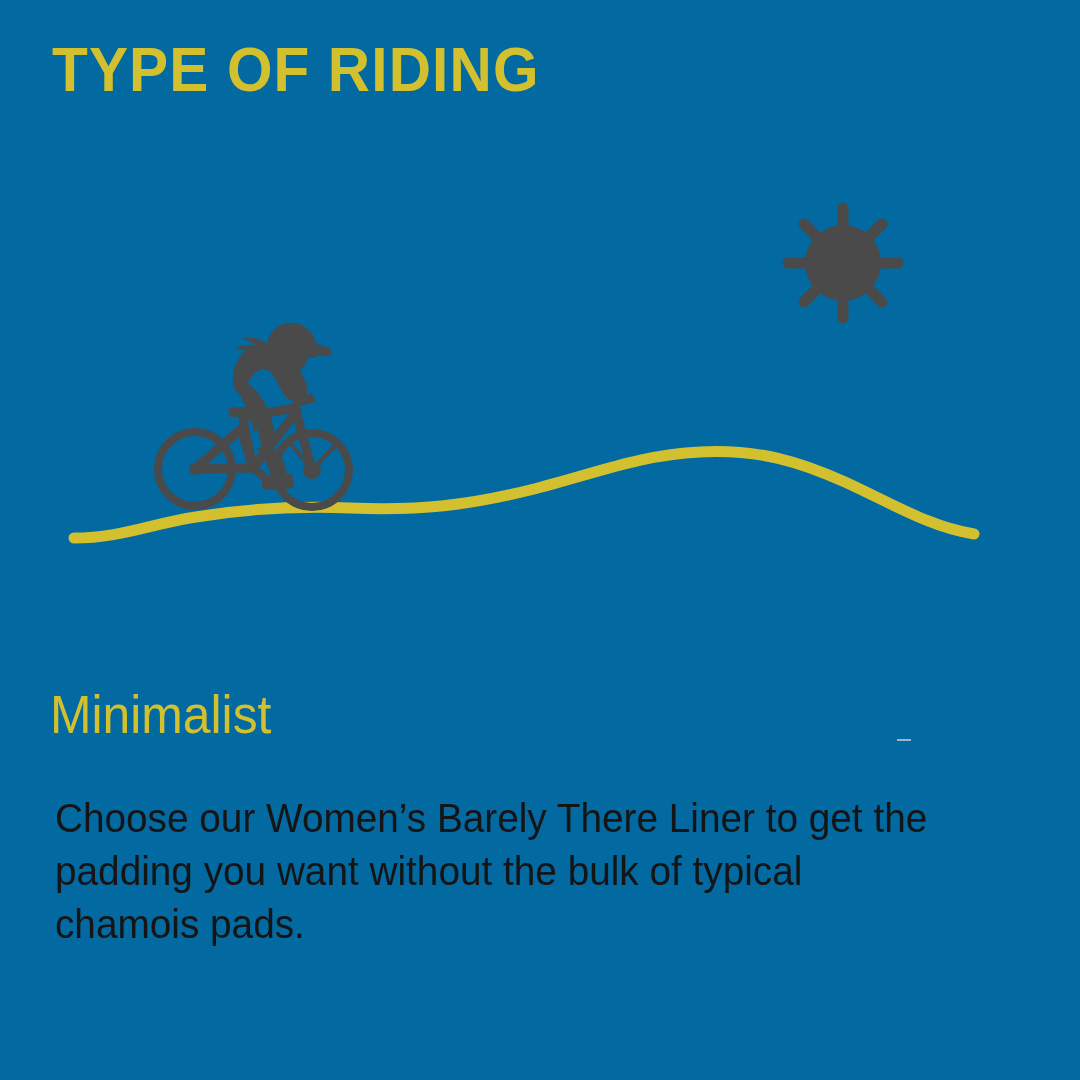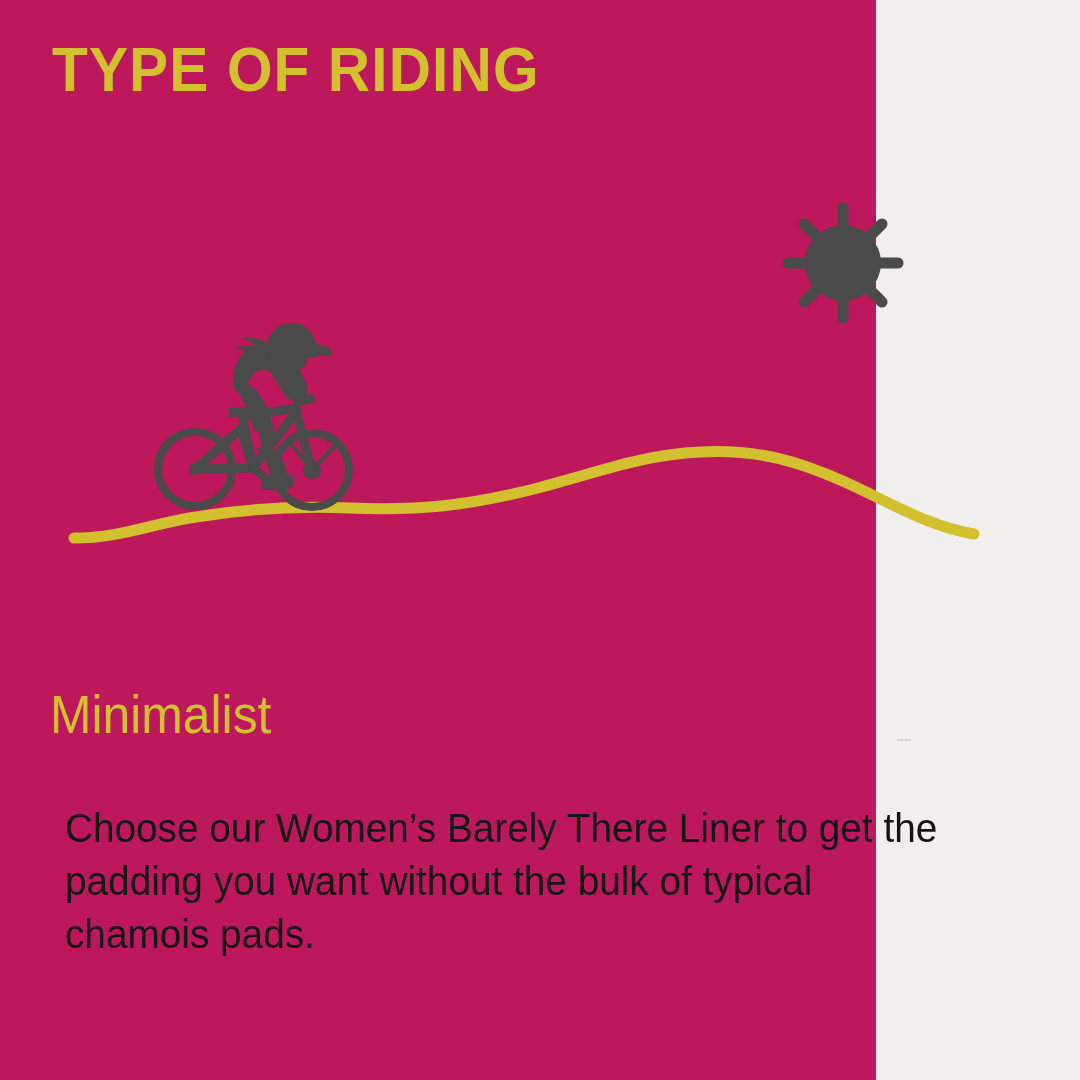--- a/index.html
+++ b/index.html
@@ -8,23 +8,23 @@
   }
   body {
     width: 1080px;
     height: 1080px;
     background: #F0EFEE;
     font-family: "Liberation Sans", sans-serif;
     overflow: hidden;
   }
   #card {
     position: relative;
-    width: 876px;
+    width: 1080px;
     height: 1080px;
-    background: #be185d;
+    background: #0369a1;
     box-sizing: border-box;
   }
   #headline {
     position: absolute;
     left: 52px;
     top: 36px;
     font-family: "Liberation Sans", sans-serif;
     font-weight: bold;
     font-size: 63px;
     letter-spacing: 1.2px;
@@ -60,21 +60,21 @@
   #bodytext {
     position: absolute;
     left: 49px;
     top: 786px;
     width: 990px;
     font-family: "Liberation Sans", sans-serif;
     font-weight: normal;
     font-size: 41px;
     line-height: 53px;
     color: #151515;
-    margin: 16px;
+    margin: 6px;
   }
   #bodytext .ln {
     display: block;
     transform: scaleX(0.945);
     transform-origin: left top;
     white-space: nowrap;
   }
   .artifact {
     position: absolute;
     left: 897px;

